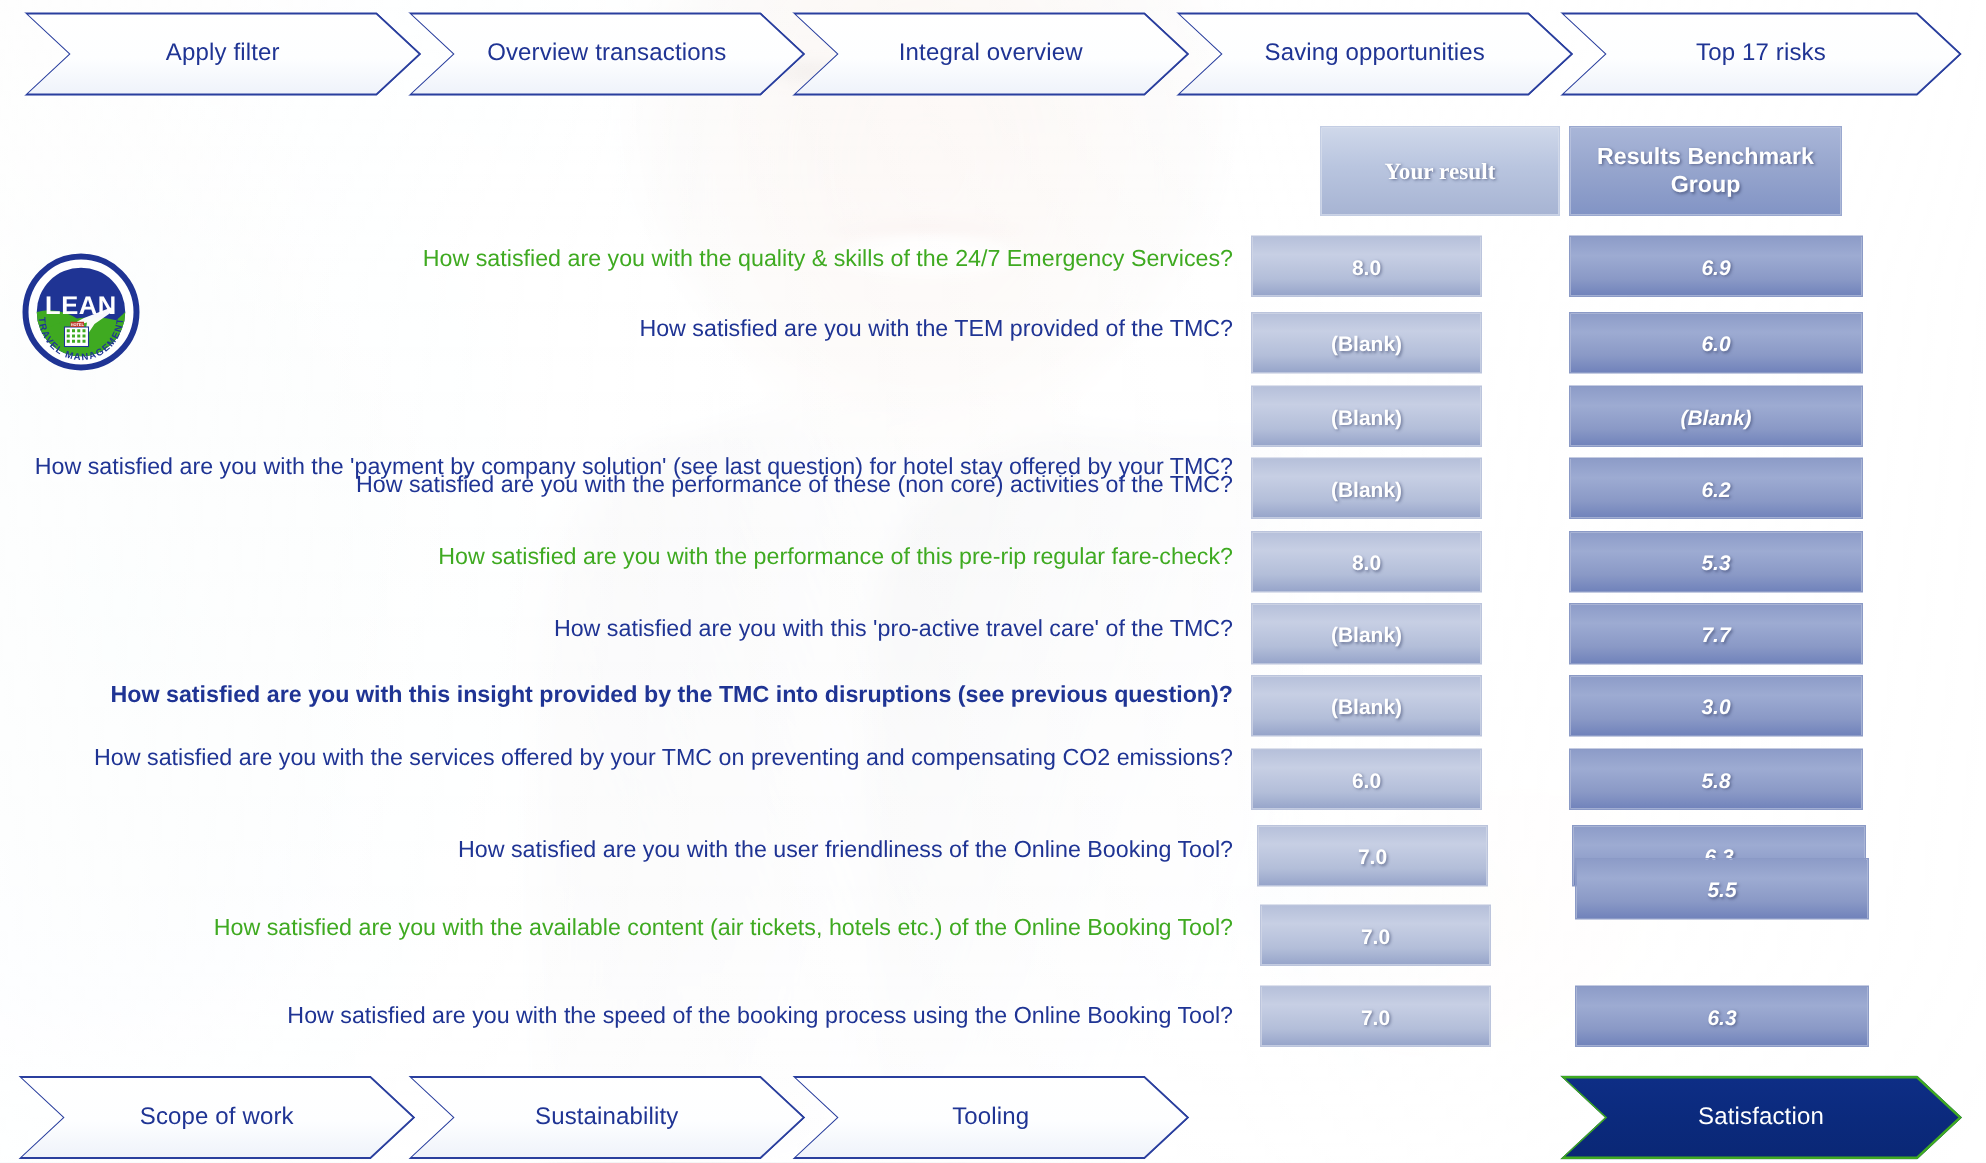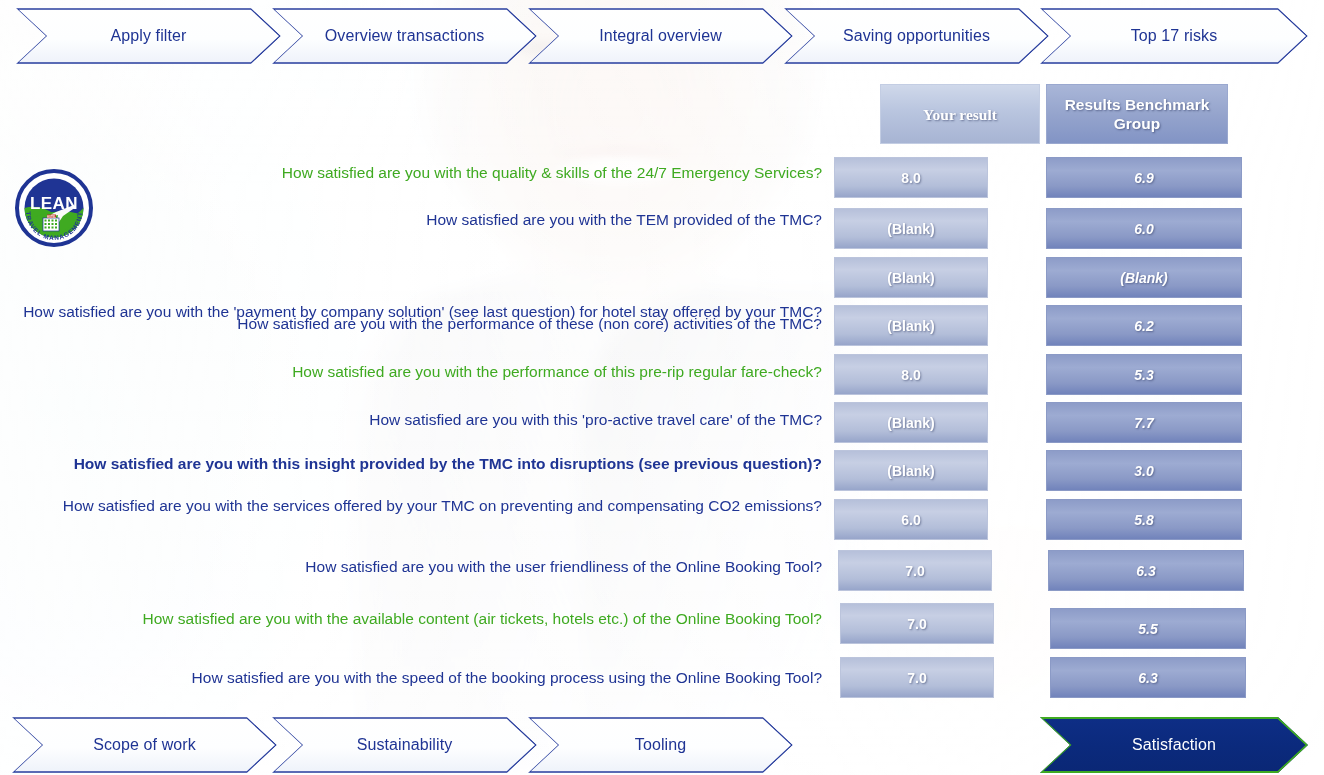--- a/index.html
+++ b/index.html
@@ -511,21 +511,21 @@
           <div class="cell c2" style="top: 427px; left: 1046px;">5.8</div>
         </div>
         <div class="q-row">
           <div class="q-text" style="top: 484px;">How satisfied are you with the user friendliness of the Online Booking Tool?</div>
           <div class="cell c1" style="top: 478px; left: 838px;">7.0</div>
           <div class="cell c2" style="top: 478px; left: 1048px;">6.3</div>
         </div>
         <div class="q-row">
           <div class="q-text green" style="top: 536px;">How satisfied are you with the available content (air tickets, hotels etc.) of the Online Booking Tool?</div>
           <div class="cell c1" style="top: 531px; left: 840px;">7.0</div>
-          <div class="cell c2" style="top: 536px; left: 1050px;">5.5</div>
+          <div class="cell c2" style="top: 500px; left: 1050px;">5.5</div>
         </div>
         <div class="q-row">
           <div class="q-text" style="top: 595px;">How satisfied are you with the speed of the booking process using the Online Booking Tool?</div>
           <div class="cell c1" style="top: 585px; left: 840px;">7.0</div>
           <div class="cell c2" style="top: 585px; left: 1050px;">6.3</div>
         </div>
       </div>
   </div>
 
   <div class="nav-bar nav-bottom" id="nav-bottom">

